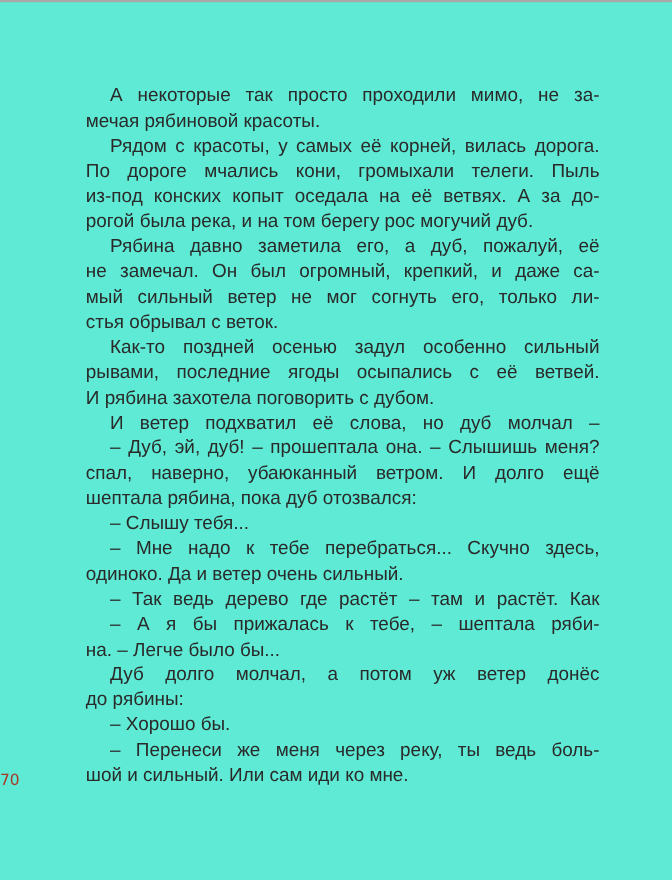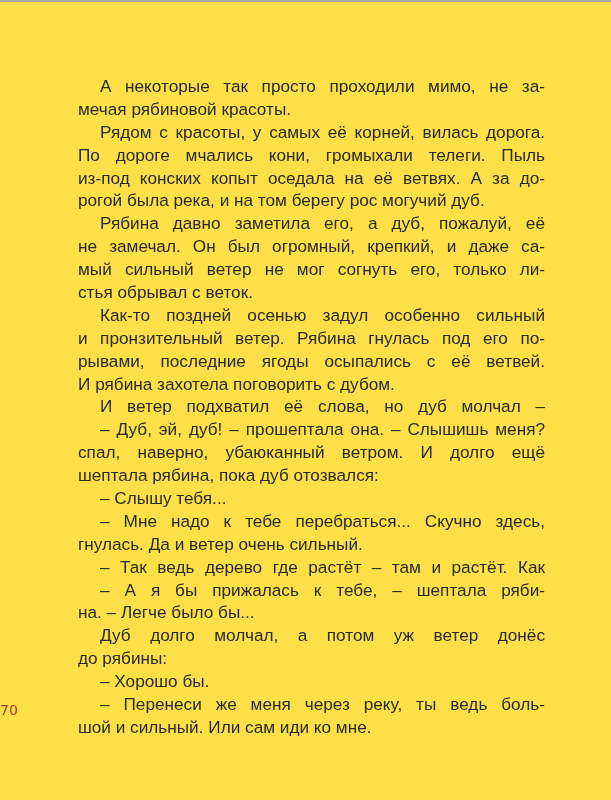--- a/index.html
+++ b/index.html
@@ -7,21 +7,21 @@
       padding: 0;
       width: 611px;
       height: 800px;
       background: #fdfdfd;
       overflow: hidden;
     }
     .page {
       position: relative;
       width: 611px;
       height: 800px;
-      background: #fde047;
+      background: #5eead4;
     }
     .top-border {
       position: absolute;
       left: 0; top: 0;
       width: 611px;
       height: 2px;
       background: #a9a9a9;
     }
     .text-block {
       position: absolute;
@@ -65,30 +65,29 @@
       <span class="line last">мечая рябиновой красоты.</span>
       <span class="line indent">Рядом с красоты, у самых её корней, вилась дорога.</span>
       <span class="line">По дороге мчались кони, громыхали телеги. Пыль</span>
       <span class="line">из-под конских копыт оседала на её ветвях. А за до-</span>
       <span class="line last">рогой была река, и на том берегу рос могучий дуб.</span>
       <span class="line indent">Рябина давно заметила его, а дуб, пожалуй, её</span>
       <span class="line">не замечал. Он был огромный, крепкий, и даже са-</span>
       <span class="line">мый сильный ветер не мог согнуть его, только ли-</span>
       <span class="line last">стья обрывал с веток.</span>
       <span class="line indent">Как-то поздней осенью задул особенно сильный</span>
-      <span class="line">и пронзительный ветер. Рябина гнулась под его по-</span>
       <span class="line">рывами, последние ягоды осыпались с её ветвей.</span>
       <span class="line last">И рябина захотела поговорить с дубом.</span>
       <span class="line indent">И ветер подхватил её слова, но дуб молчал –</span>
       <span class="line indent">– Дуб, эй, дуб! – прошептала она. – Слышишь меня?</span>
       <span class="line">спал, наверно, убаюканный ветром. И долго ещё</span>
       <span class="line last">шептала рябина, пока дуб отозвался:</span>
       <span class="line indent last">– Слышу тебя...</span>
       <span class="line indent">– Мне надо к тебе перебраться... Скучно здесь,</span>
-      <span class="line last">гнулась. Да и ветер очень сильный.</span>
+      <span class="line last">одиноко. Да и ветер очень сильный.</span>
       <span class="line indent">– Так ведь дерево где растёт – там и растёт. Как</span>
       <span class="line indent">– А я бы прижалась к тебе, – шептала ряби-</span>
       <span class="line last">на. – Легче было бы...</span>
       <span class="line indent">Дуб долго молчал, а потом уж ветер донёс</span>
       <span class="line last">до рябины:</span>
       <span class="line indent last">– Хорошо бы.</span>
       <span class="line indent">– Перенеси же меня через реку, ты ведь боль-</span>
       <span class="line last">шой и сильный. Или сам иди ко мне.</span>
     </div>
   <div class="page-number">70</div>

